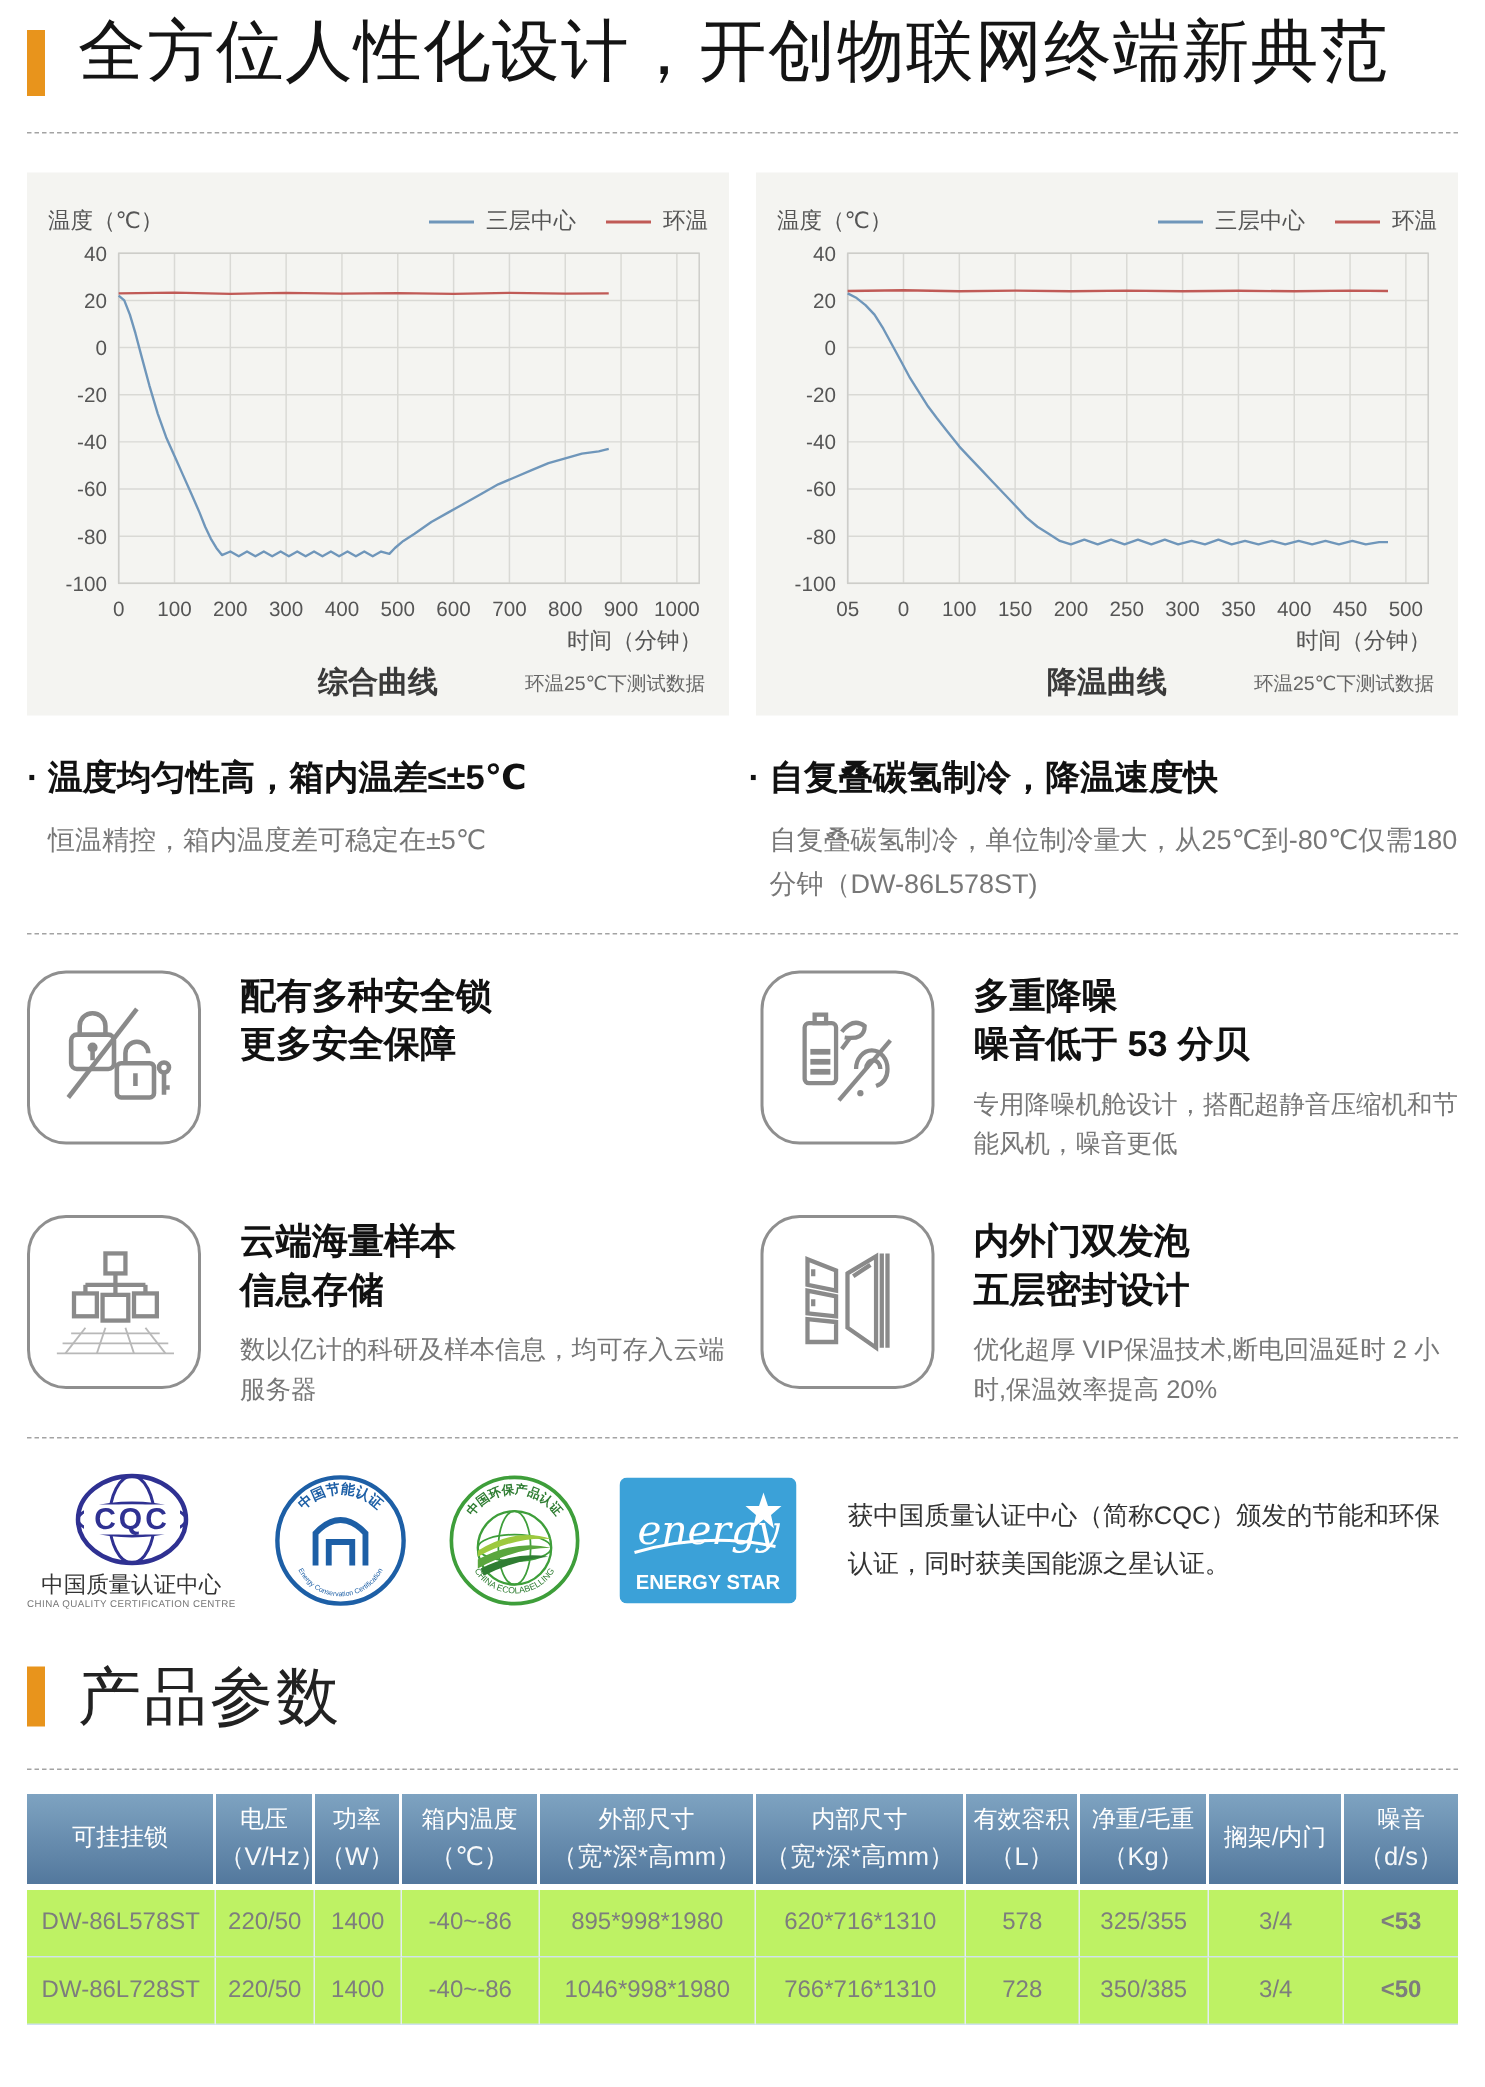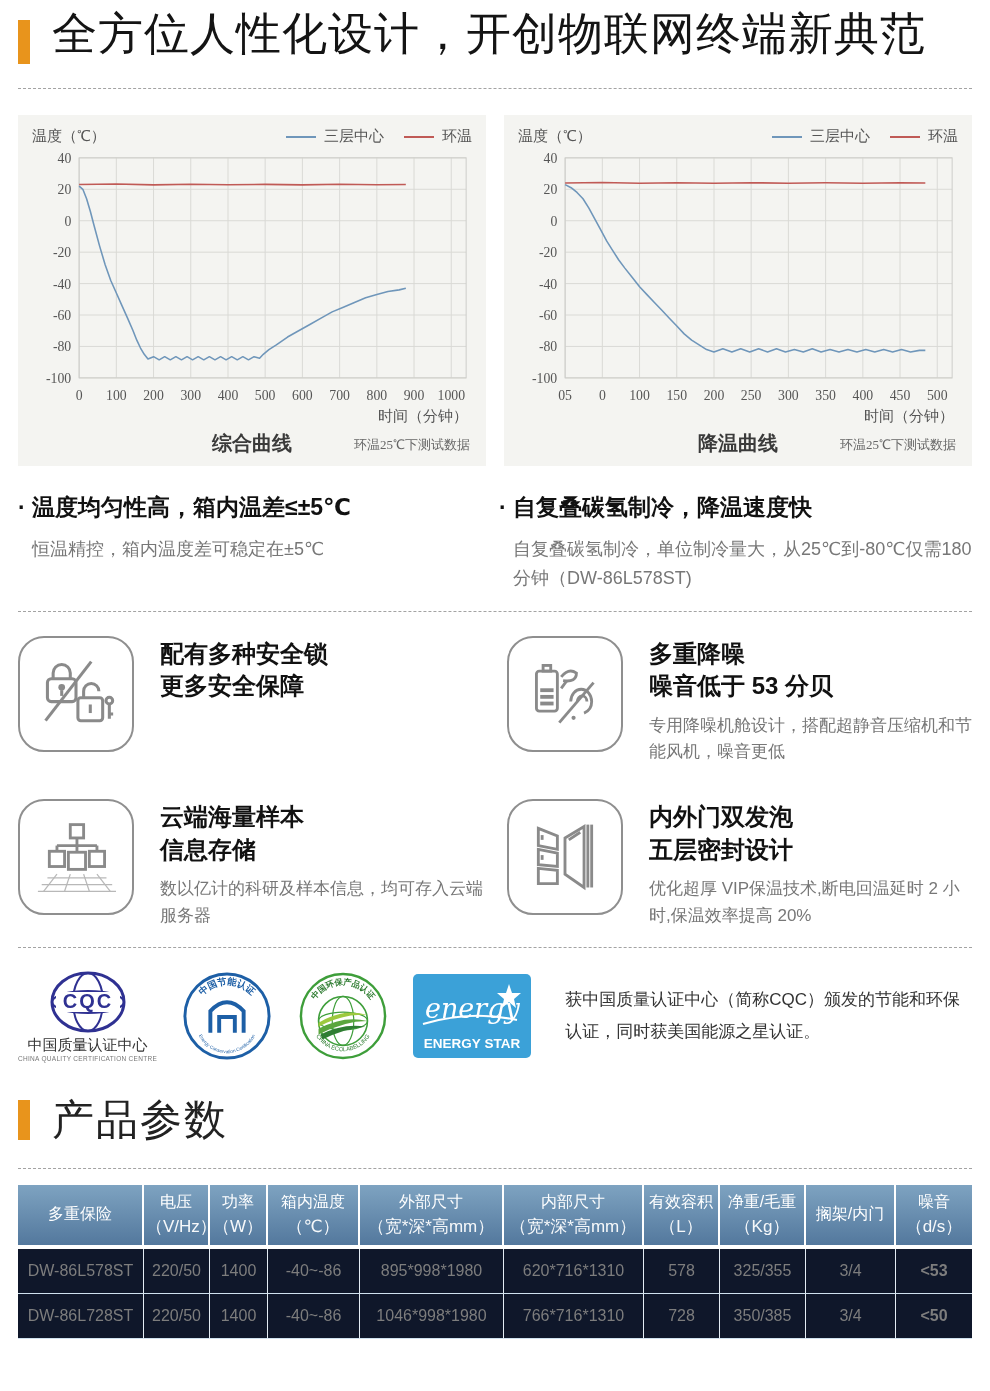--- a/index.html
+++ b/index.html
@@ -3,21 +3,21 @@
 <meta charset="utf-8">
 <style>
   html,body{margin:0;padding:0;background:#fff;}
   body{width:990px;font-family:"Liberation Sans","DejaVu Sans",sans-serif;color:#222;}
   .page-header{display:flex;align-items:flex-end;padding:4px 18px 6px;}
   .accent-bar{width:12px;height:44px;background:#e8941c;margin-right:22px;flex:none;}
   .page-title{font-size:45px;font-weight:500;color:#141414;letter-spacing:1px;}
   .dotted{border:none;border-top:1px dashed #a3a3a3;margin:18px 18px 0;height:0;}
   
   .charts{display:flex;gap:18px;margin:26px 18px 0;}
-  .chart-panel{flex:1;background:#f4f4f1;padding:12px 12px 6px;box-sizing:border-box;font-family:Liberation Serif, serif;}
+  .chart-panel{flex:1;background:#f4f4f1;padding:23px 12px 6px;box-sizing:border-box;}
   .chart-head{display:flex;justify-content:space-between;align-items:center;margin:0 2px 4px;}
   .ylabel{font-size:15px;color:#555;}
   .legend{display:flex;gap:20px;align-items:center;}
   .legend-item{display:flex;align-items:center;gap:8px;font-size:15px;color:#555;}
   .swatch{width:30px;height:2px;background:#888;}
   svg.plot{display:block;width:100%;height:auto;}
   .xlabel{text-align:right;font-size:15px;color:#555;margin:0 6px 2px;}
   .chart-foot{position:relative;height:32px;}
   .chart-title{position:absolute;left:0;right:0;top:2px;text-align:center;font-size:20px;font-weight:bold;color:#3a3a3a;}
   .chart-note{position:absolute;right:4px;top:8px;font-size:13px;color:#666;}
@@ -41,21 +41,21 @@
   .cert-subcap{font-size:6.5px;color:#777;letter-spacing:.3px;}
   .cert-text{font-size:17px;color:#333;line-height:1.9;max-width:530px;margin-left:10px;}
   
   .params-header{display:flex;align-items:center;padding:30px 18px 2px;}
   .params-header .accent-bar{height:40px;}
   .params-title{font-size:42px;font-weight:500;color:#222;letter-spacing:2px;}
   table.params{border-collapse:separate;border-spacing:0;margin:16px 18px 0;width:954px;table-layout:fixed;}
   table.params th{background:linear-gradient(#7ea3c1,#53789d);color:#fff;font-weight:normal;font-size:16px;padding:7px 2px;border-right:2px solid #fff;border-bottom:4px solid #fff;vertical-align:middle;height:44px;box-sizing:border-box;}
   table.params th:last-child{border-right:none;}
   table.params th .unit{font-size:17px;opacity:.95;margin-top:2px;}
-  table.params td{color:#7d7d7d;font-size:16px;text-align:center;padding:13px 2px;border-right:1px solid #e3ecf4;border-bottom:1px solid #cfe1ef;background:#0f172a;}
+  table.params td{color:#7d7d7d;font-size:16px;text-align:center;padding:13px 2px;border-right:1px solid #e3ecf4;border-bottom:1px solid #cfe1ef;background:#bef264;}
   table.params td:last-child{border-right:none;font-weight:bold;}
 </style>
 </head>
 <body>
 
 <div class="page-header">
   <div class="accent-bar"></div>
   <div class="page-title">全方位人性化设计，开创物联网终端新典范</div>
 </div>
 <hr class="dotted">
@@ -379,21 +379,21 @@
       <col style="width: 144px;">
       <col style="width: 140px;">
       <col style="width: 76px;">
       <col style="width: 86px;">
       <col style="width: 90px;">
       <col style="width: 76px;">
     </colgroup>
   <thead>
       <tr>
         <th>
-          <div>多重保险</div>
+          <div>可挂挂锁</div>
         </th>
         <th>
           <div>电压</div>
           <div class="unit">（V/Hz）</div>
         </th>
         <th>
           <div>功率</div>
           <div class="unit">（W）</div>
         </th>
         <th>

